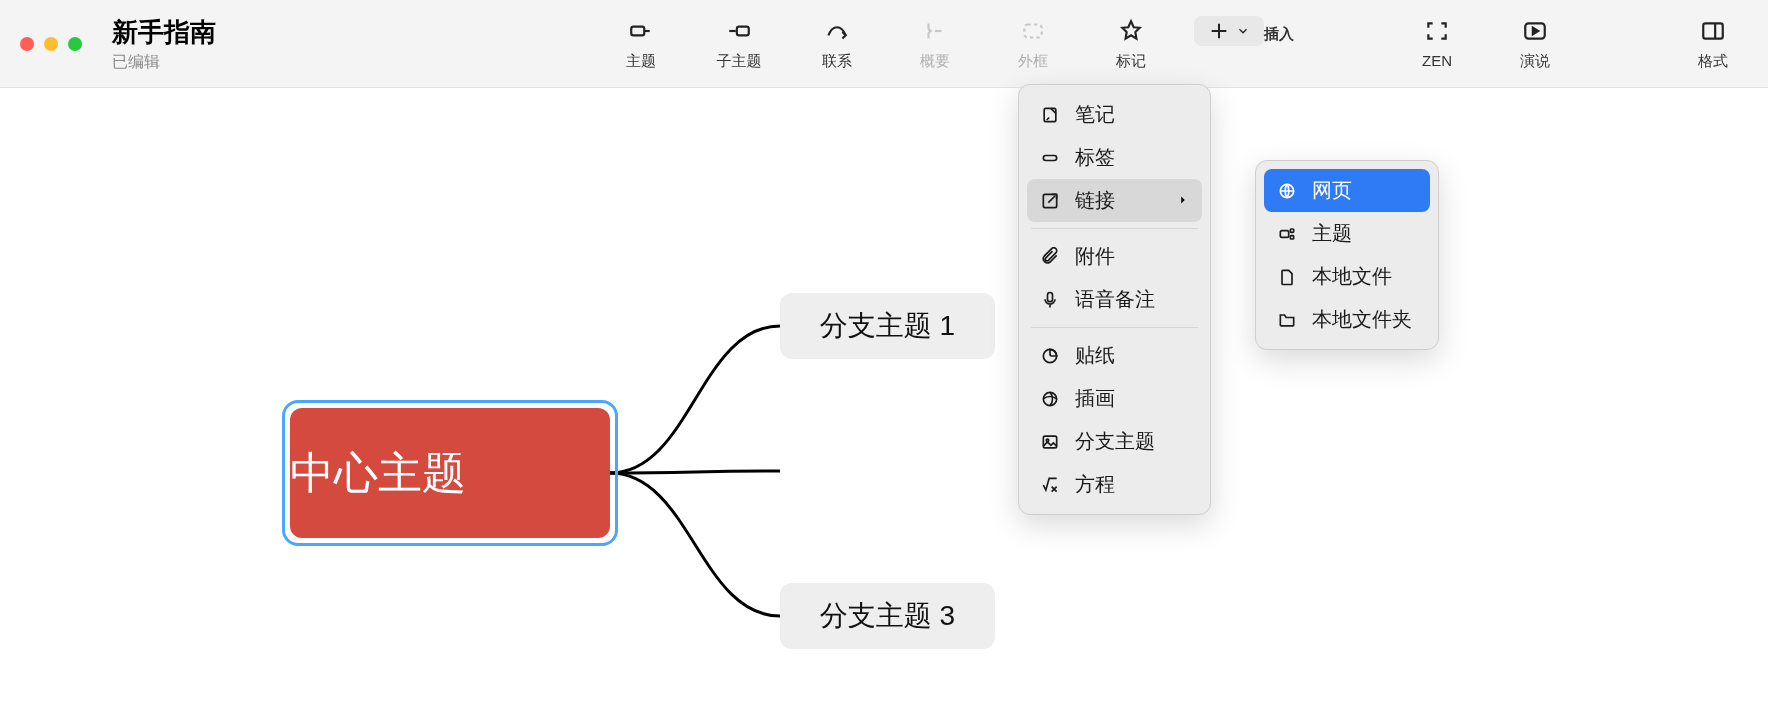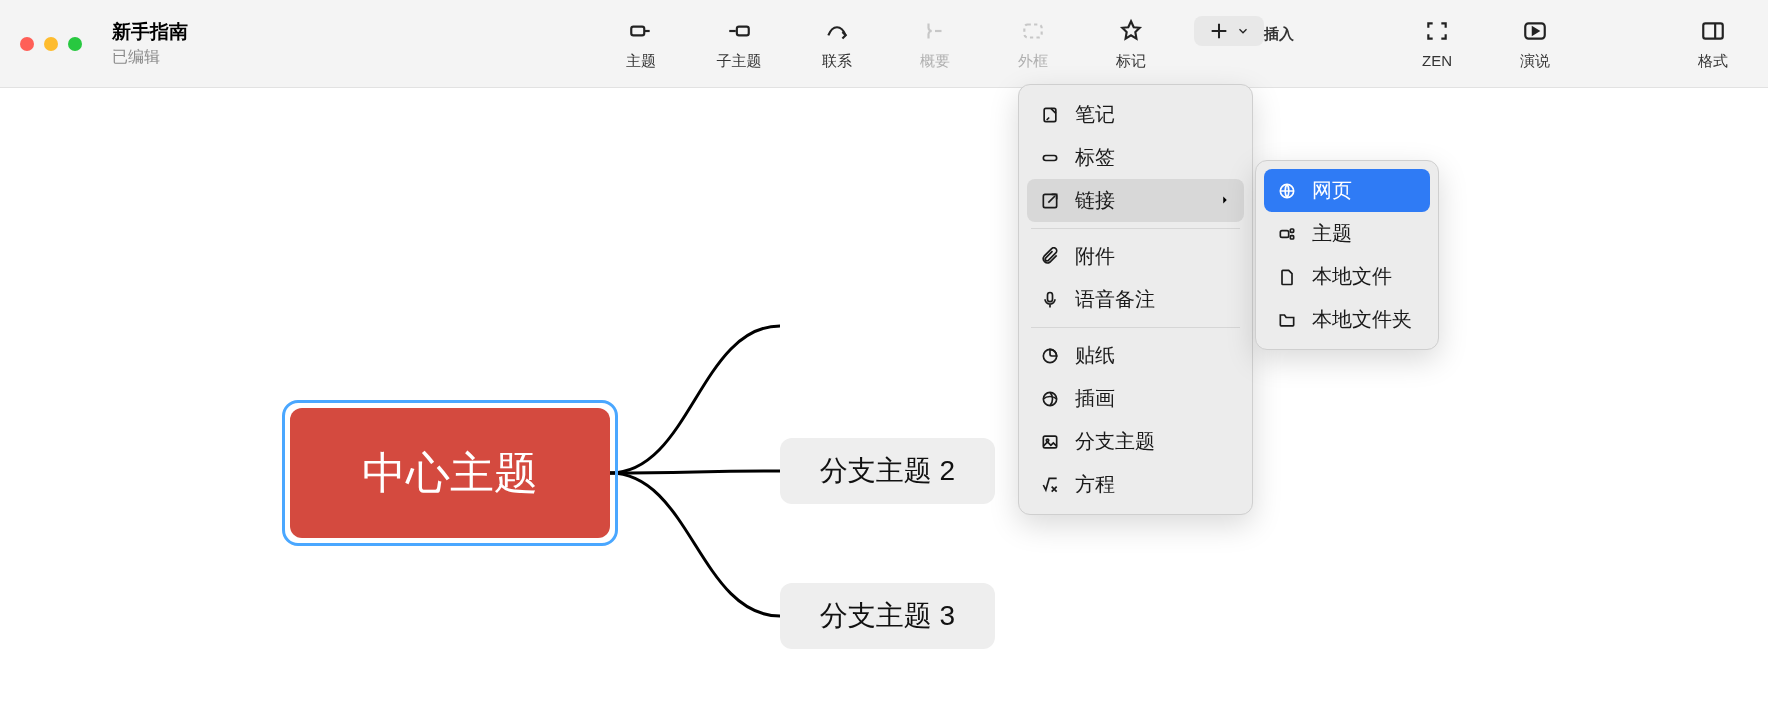--- a/index.html
+++ b/index.html
@@ -15,21 +15,21 @@
     align-items: center;
     padding: 0 20px;
   }
   .traffic { display: flex; gap: 10px; margin-right: 30px; }
   .traffic span { width: 14px; height: 14px; border-radius: 50%; display: inline-block; }
   .t-close { background: #ff5f57; }
   .t-min { background: #febc2e; }
   .t-max { background: #28c840; }
 
   .title-block { display: flex; flex-direction: column; }
-  .title-main { font-size: 19px; font-weight: 600; color: #000; }
+  .title-main { font-size: 26px; font-weight: 600; color: #000; }
   .title-sub { font-size: 16px; color: #8a8a8a; margin-top: 2px; }
 
   .toolbar { display: flex; align-items: flex-start; margin-left: auto; gap: 28px; }
   .tool-btn { display: flex; flex-direction: column; align-items: center; justify-content: flex-start; width: 70px; cursor: pointer; }
   .tool-btn .icon { height: 30px; display: flex; align-items: center; justify-content: center; color: #222; }
   .tool-btn.disabled .icon { color: #c7c7c7; }
   .tool-btn .label { font-size: 15px; color: #333; margin-top: 6px; }
   .tool-btn.disabled .label { color: #b0b0b0; }
   .tool-btn svg { width: 26px; height: 26px; stroke: currentColor; fill: none; stroke-width: 2; }
 
@@ -50,21 +50,21 @@
 
   
   .canvas { position: absolute; top: 88px; left: 0; right: 0; bottom: 0; background: #fff; }
 
   .central {
     position: absolute;
     left: 290px; top: 320px;
     width: 320px; height: 130px;
     background: #d44a3f;
     border-radius: 12px;
-    display: flex; align-items: center; justify-content: center;
+    display: flex; align-items: center; 
     color: #fff; font-size: 44px; font-weight: 500;
   }
   .central-sel {
     position: absolute;
     left: 282px; top: 312px;
     width: 336px; height: 146px;
     border: 3px solid #4aa7ff;
     border-radius: 16px;
   }
 
@@ -86,21 +86,21 @@
   
   .menu {
     position: absolute;
     background: #ececec;
     border: 1px solid #cfcfcf;
     border-radius: 12px;
     box-shadow: 0 10px 30px rgba(0,0,0,0.15);
     padding: 8px;
     font-size: 20px;
   }
-  .menu.primary { left: 1018px; top: 84px; width: 235px; }
+  .menu.primary { left: 1018px; top: 84px; width: 193px; }
   .menu.sub { left: 1255px; top: 160px; width: 184px; }
 
   .menu-item {
     display: flex; align-items: center; gap: 14px;
     padding: 8px 12px;
     border-radius: 8px;
     cursor: pointer;
     color: #1a1a1a;
   }
   .menu-item.highlight-grey { background: #d8d8d8; }
@@ -236,22 +236,22 @@
     <path d="M610 385 C 690 385, 700 238, 780 238" stroke="#000" stroke-width="3" fill="none"></path>
     <path d="M610 385 C 690 385, 700 383, 780 383" stroke="#000" stroke-width="3" fill="none"></path>
     <path d="M610 385 C 690 385, 700 528, 780 528" stroke="#000" stroke-width="3" fill="none"></path>
   </svg>
 
   <div class="central-sel"></div>
   <div class="central">
     <span>中心主题</span>
   </div>
 
-  <div class="branch b2">
-    <span>分支主题 2</span>
+  <div class="branch b1">
+    <span>分支主题 1</span>
   </div>
   <div class="branch b3">
     <span>分支主题 3</span>
   </div>
 </div>
 
 <div class="menu primary">
   <div class="menu-item">
     <span class="mi-icon">
         <svg viewBox="0 0 24 24">

